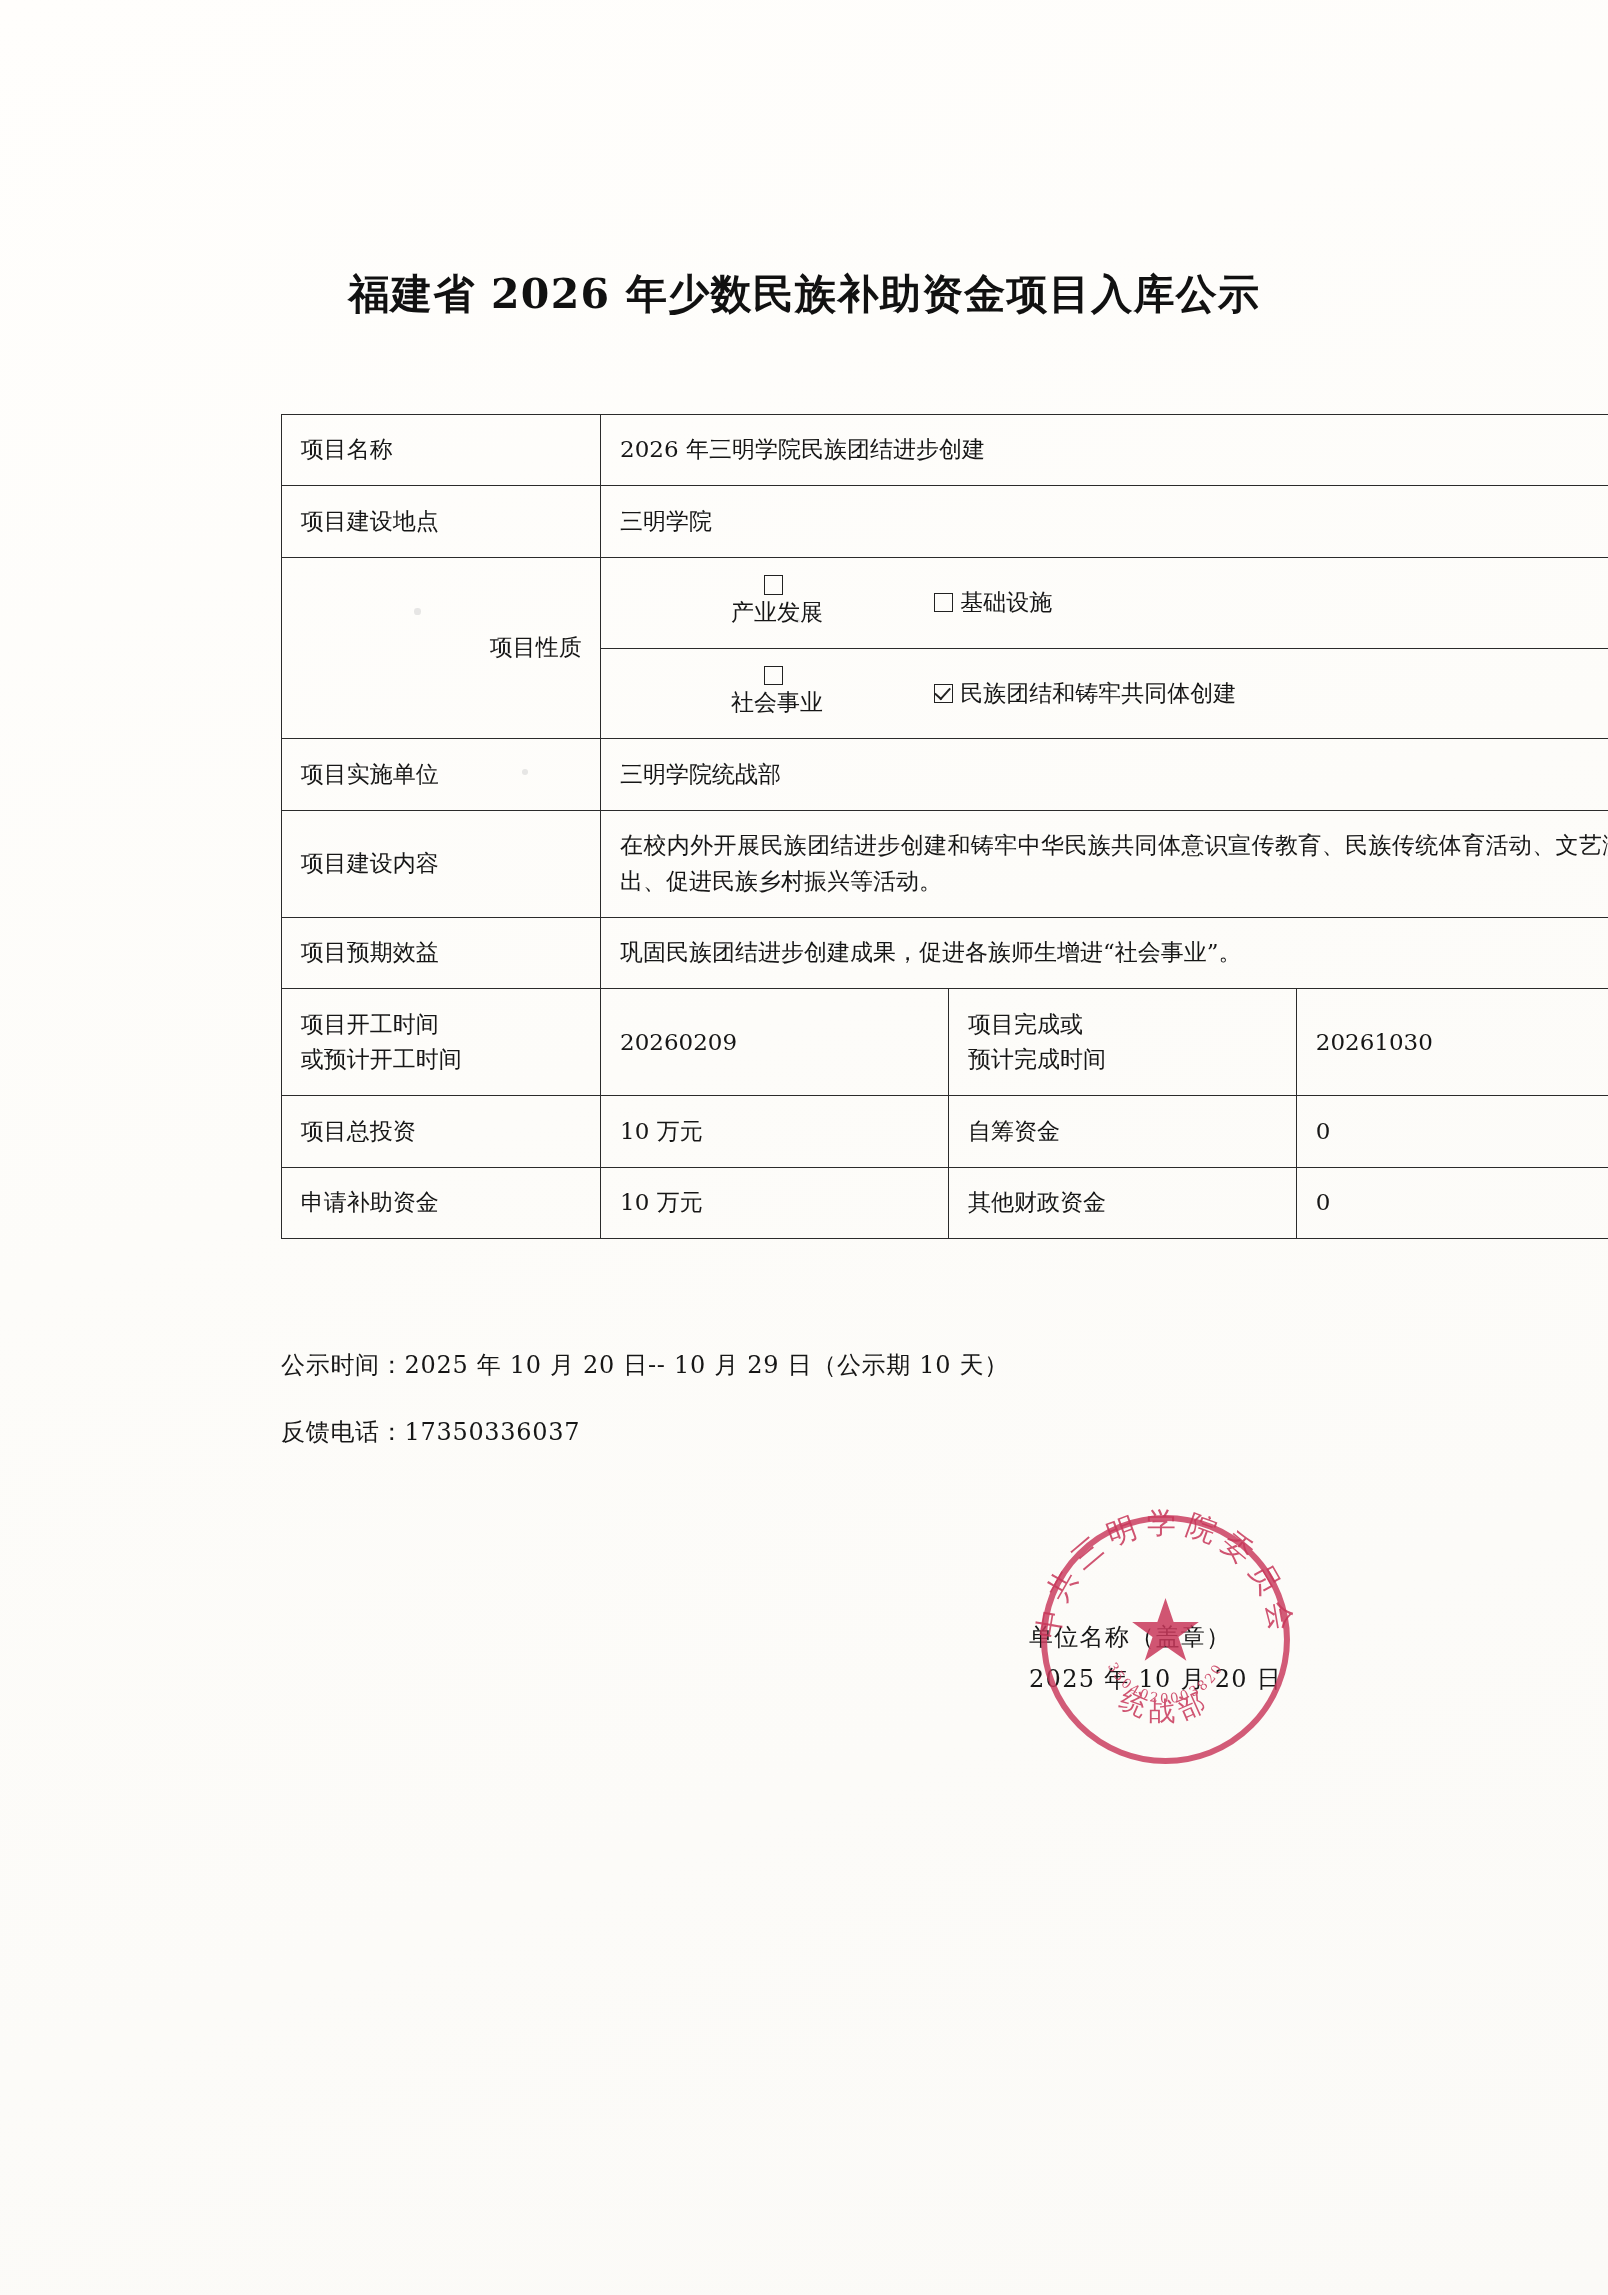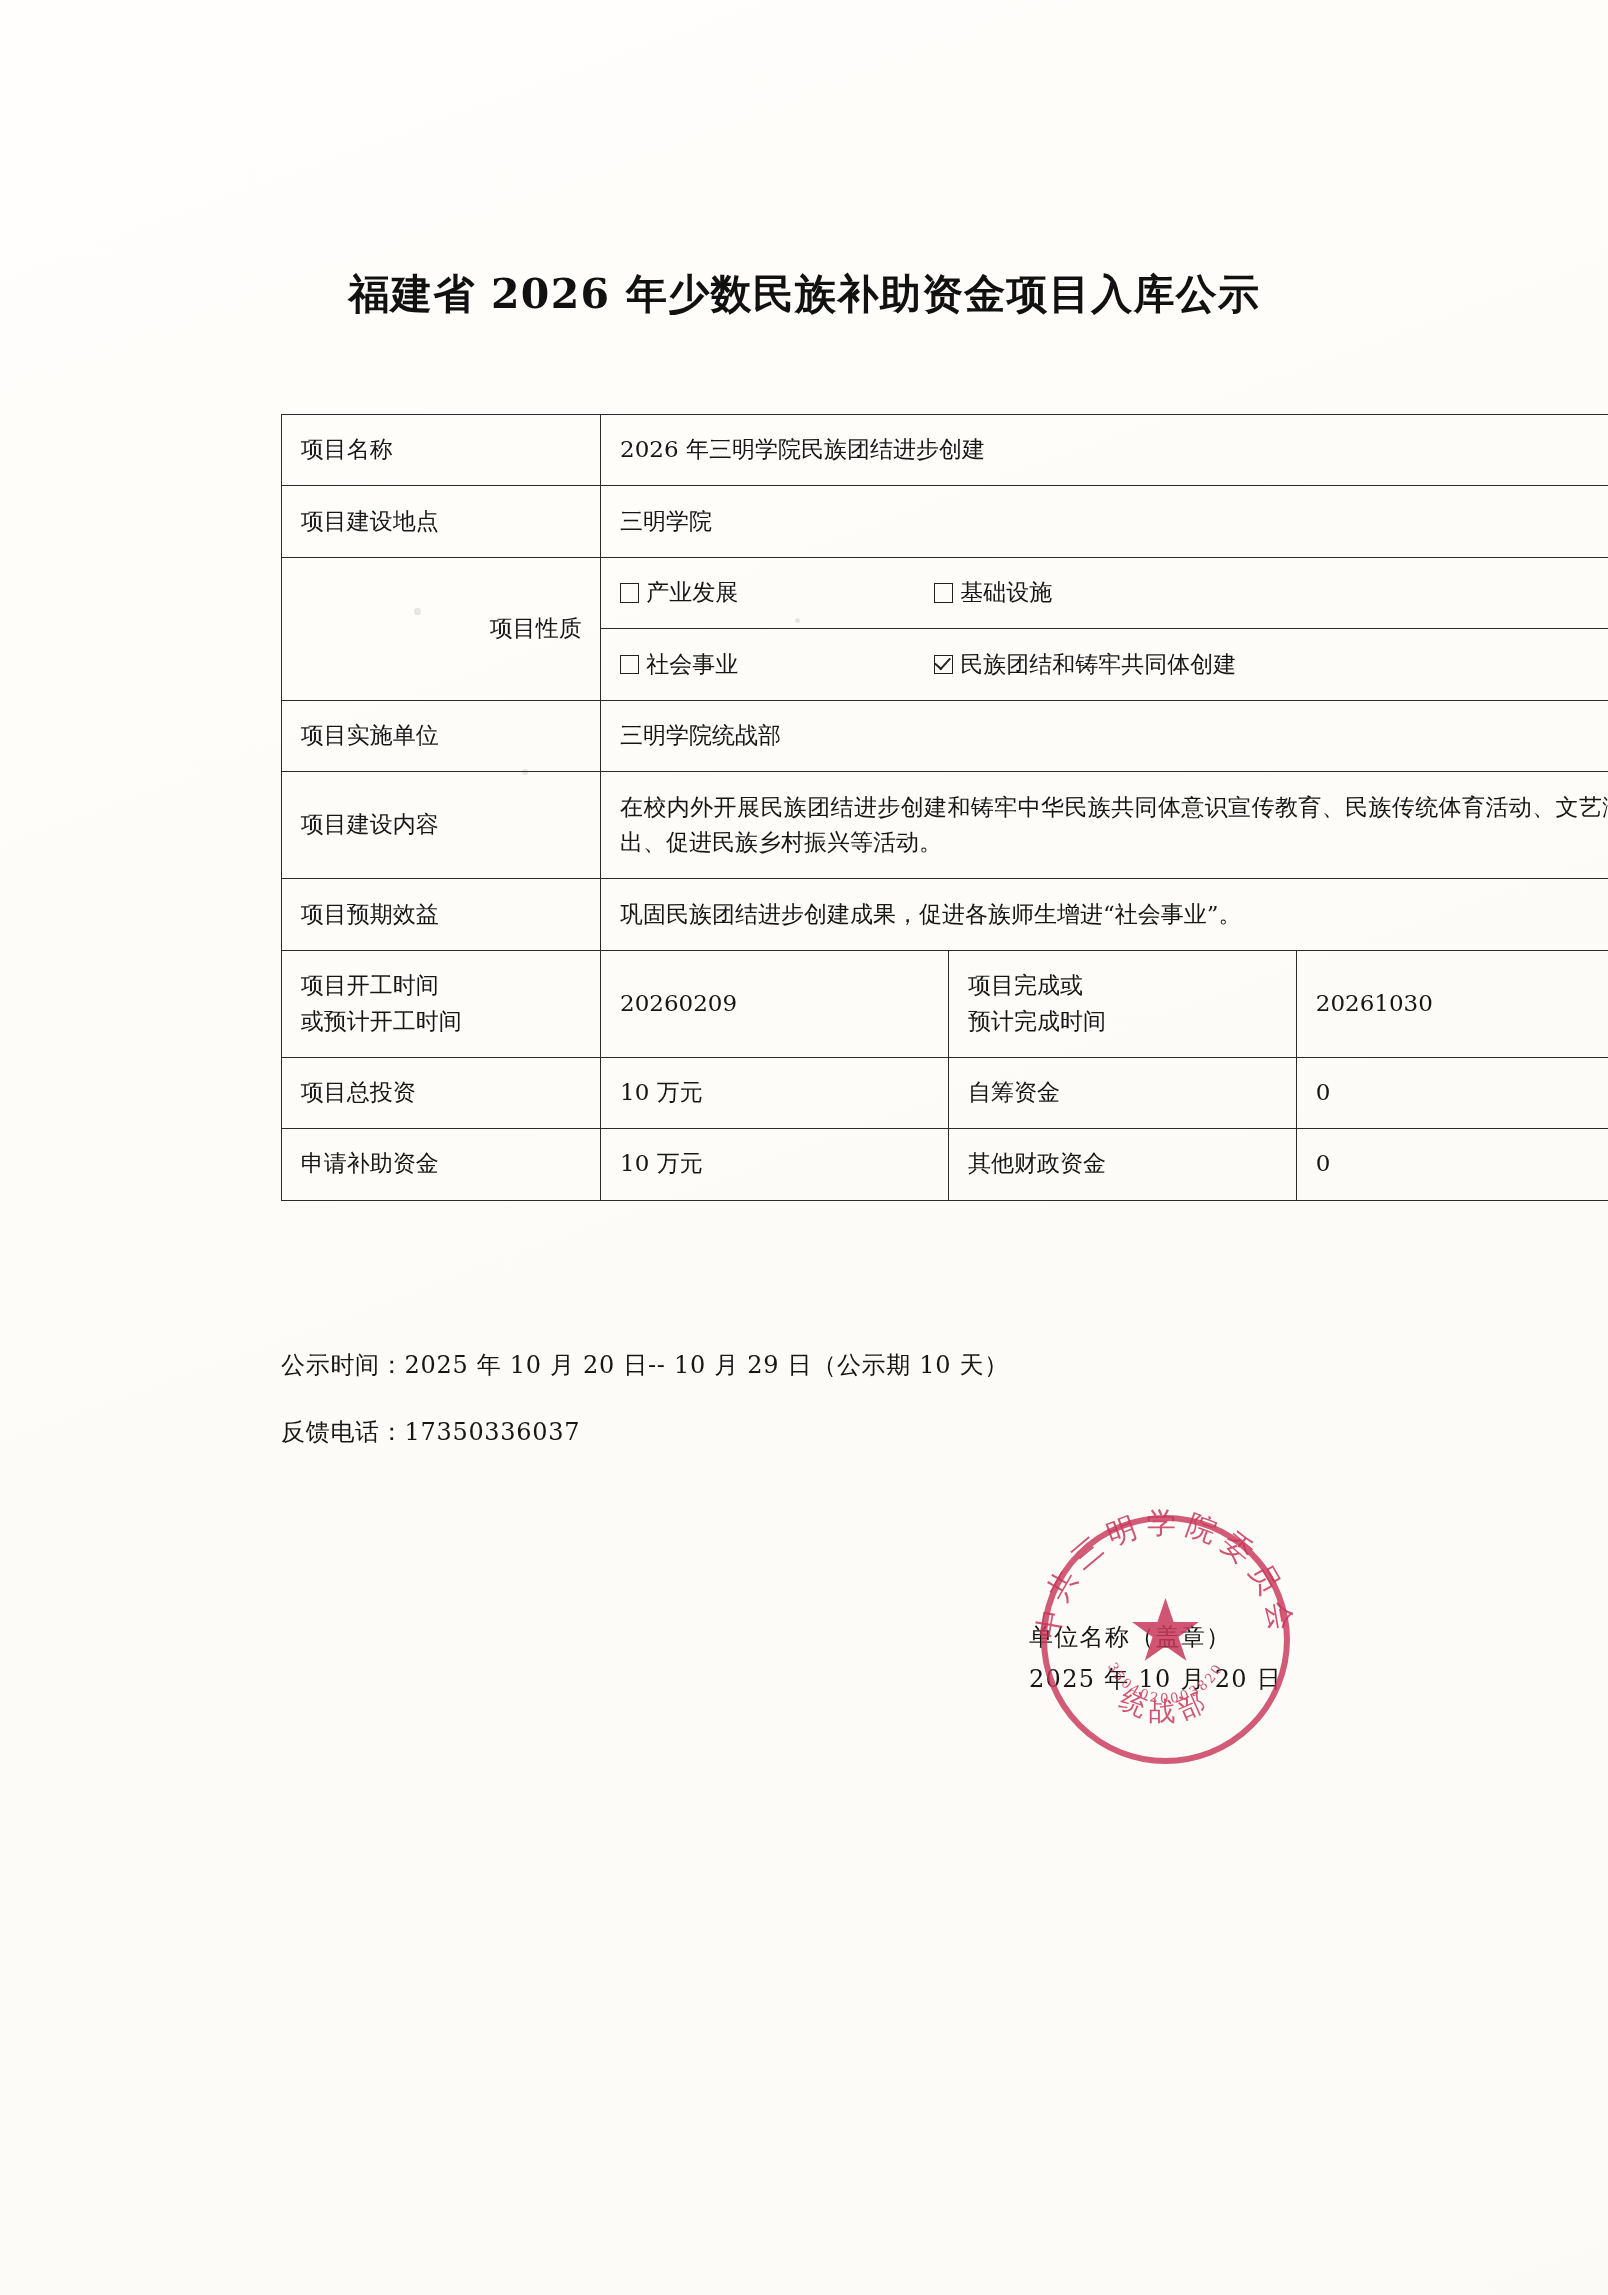--- a/index.html
+++ b/index.html
@@ -70,21 +70,21 @@
   }
   .opt-wrap {
     display: flex;
     align-items: center;
   }
   .opt {
     display: inline-flex;
     align-items: center;
     font-size: 23px;
   }
-  .opt-1 { width: 314px; }
+  .opt-1 { width: 314px; flex-direction: column; }
   .box {
     display: inline-block;
     width: 17.4px;
     height: 17.4px;
     border: 1.3px solid #222;
     margin-right: 6.7px;
     position: relative;
     flex: none;
   }
   .box.checked::after {

